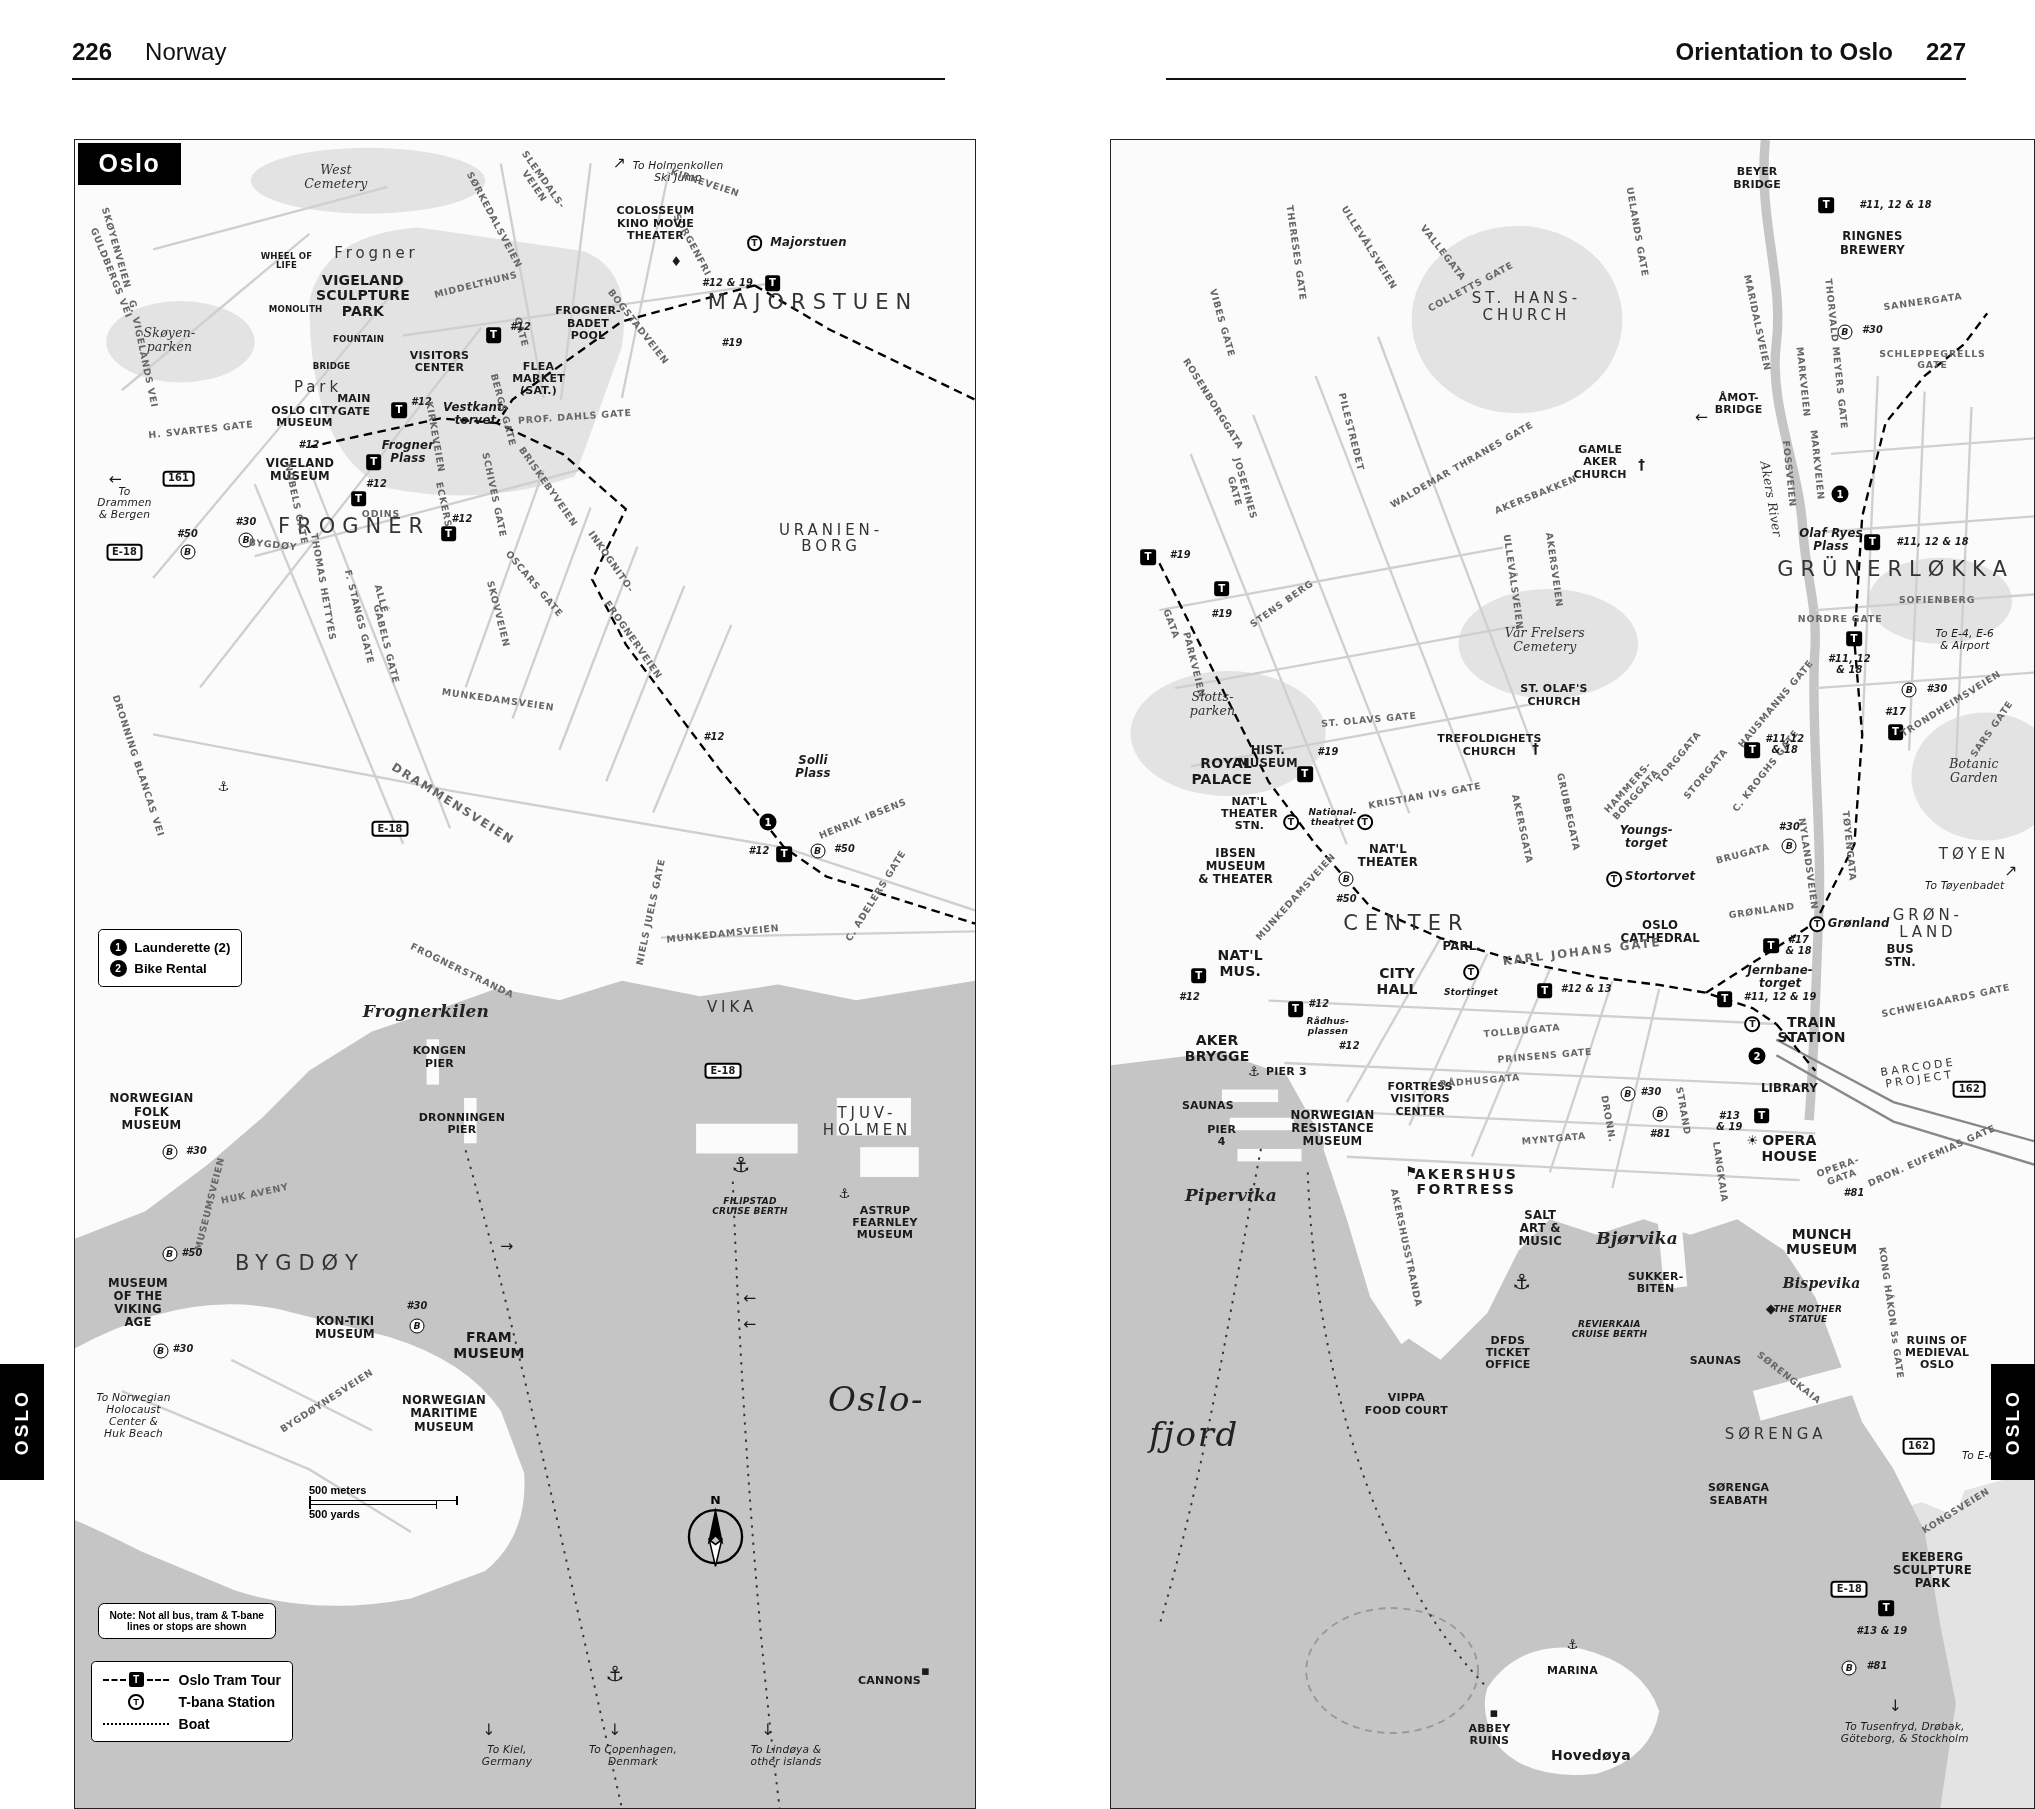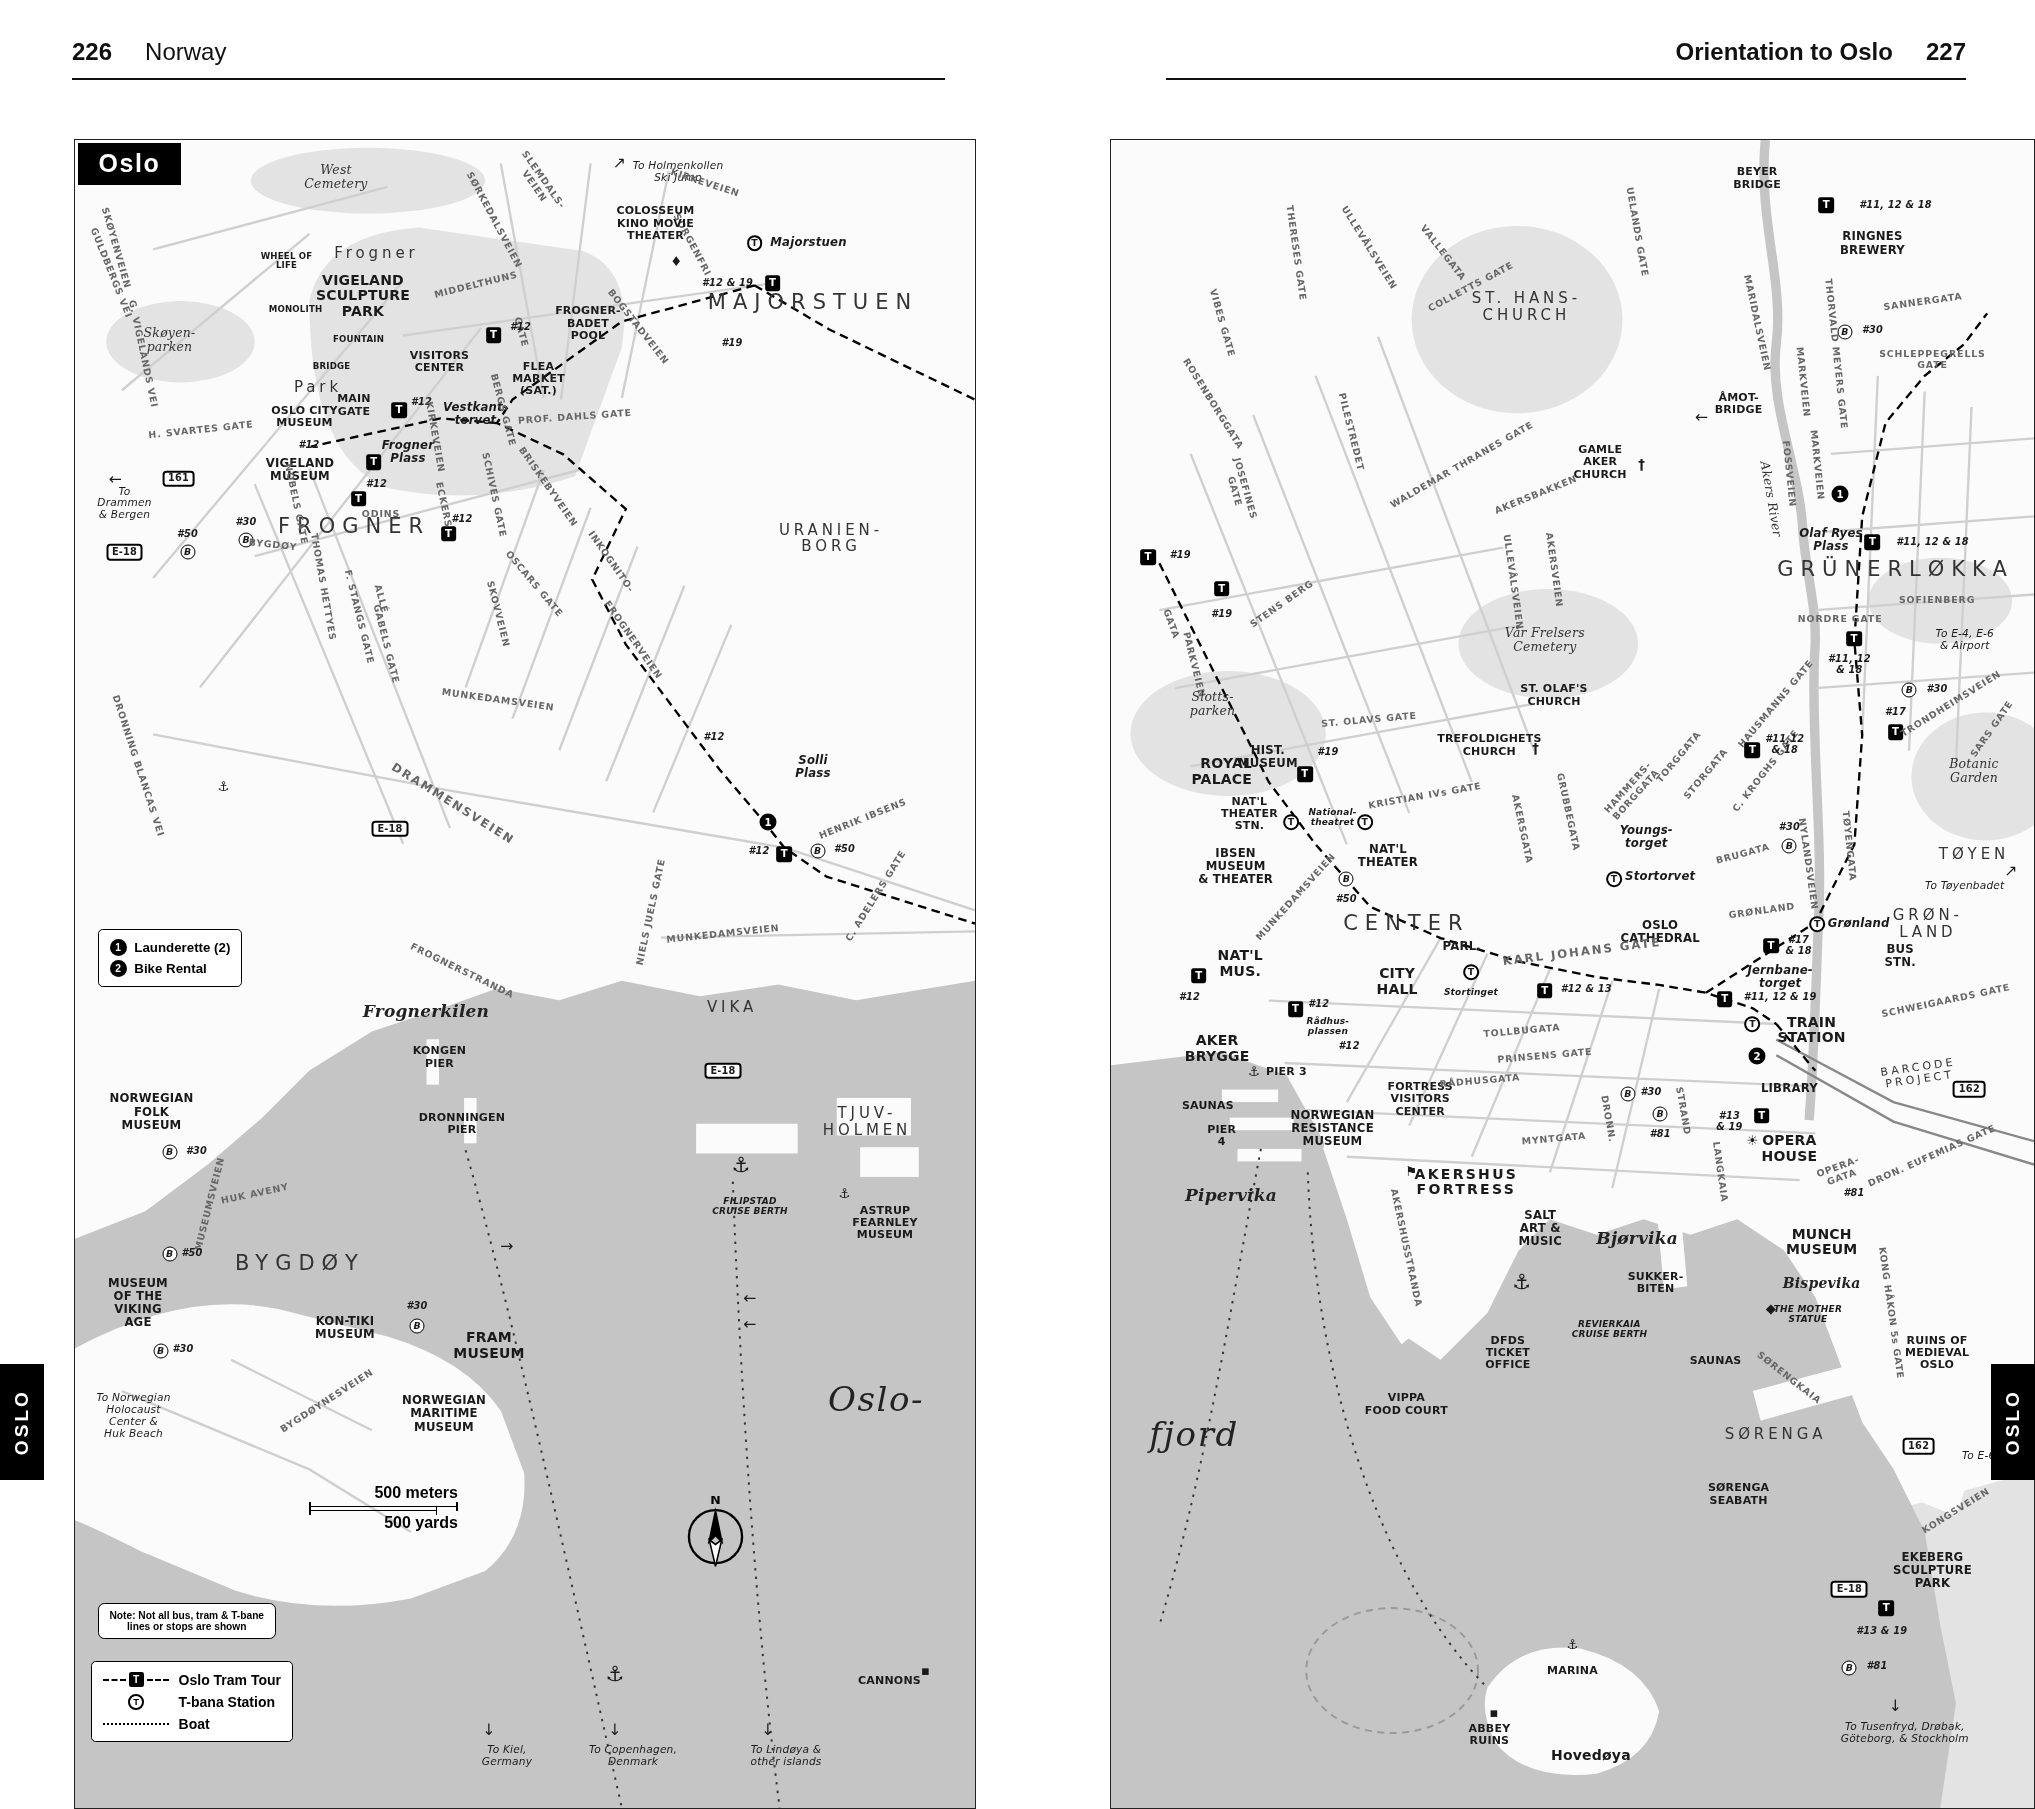--- a/index.html
+++ b/index.html
@@ -46,21 +46,21 @@
   .box{position:absolute;background:#fff;border:1.6px solid #000;border-radius:4.7px;padding:6.3px 11px;z-index:6;}
   .keyrow{display:flex;align-items:center;gap:7.8px;font-weight:bold;font-size:13.3px;padding:2.3px 0;}
   .keyrow .poi{position:static;transform:none;display:inline-block;text-align:center;flex:0 0 auto;}
   .note{font-size:10.2px;font-weight:bold;text-align:center;white-space:pre-line;border-radius:6.3px;}
   .legrow{display:flex;align-items:center;gap:9.4px;font-weight:bold;font-size:14px;padding:3.1px 0;}
   .dashseg{width:23.5px;border-top:2.3px dashed #000;}
   .dotseg{width:66px;border-top:2.3px dotted #000;}
   .minitram{width:15.7px;height:15.7px;background:#000;color:#fff;border-radius:2.3px;font-size:10.2px;line-height:15.7px;text-align:center;font-weight:bold;}
   .minitbana{width:15.7px;height:15.7px;background:#fff;border:2px solid #000;border-radius:50%;font-size:9.4px;line-height:11.7px;text-align:center;font-weight:bold;box-sizing:border-box;}
   .legsym{width:66px;display:flex;align-items:center;justify-content:center;gap:3.1px;}
-  .scalewrap{position:absolute;z-index:6;width:149px;text-align:right;font-weight:bold;font-size:16px;}
+  .scalewrap{position:absolute;z-index:6;width:149px;text-align:left;font-weight:bold;font-size:11px;}
   .scalebar{height:0;border-top:1.6px solid #000;position:relative;margin:3.1px 0;}
   .scalebar:before,.scalebar:after{content:"";position:absolute;top:-4.7px;width:1.6px;height:9.4px;background:#000;}
   .scalebar:before{left:0;} .scalebar:after{right:0;}
   .compass{position:absolute;z-index:6;}
   .tab{position:absolute;top:1364px;width:44px;height:116px;background:#000;color:#fff;z-index:9;display:flex;align-items:center;justify-content:center;}
   .tab span{writing-mode:vertical-rl;transform:rotate(180deg);font-weight:bold;font-size:19px;letter-spacing:3.1px;}
 </style>
 </head>
 <body>
 

